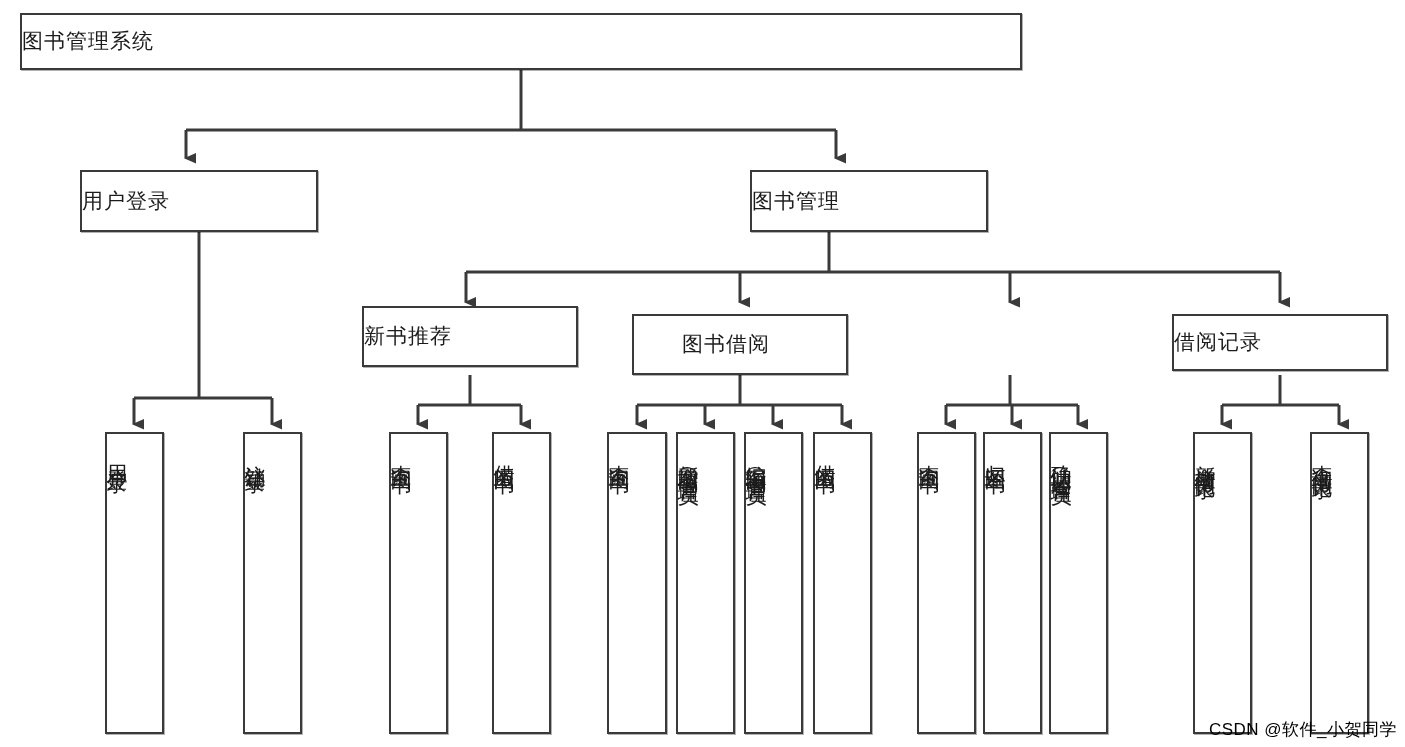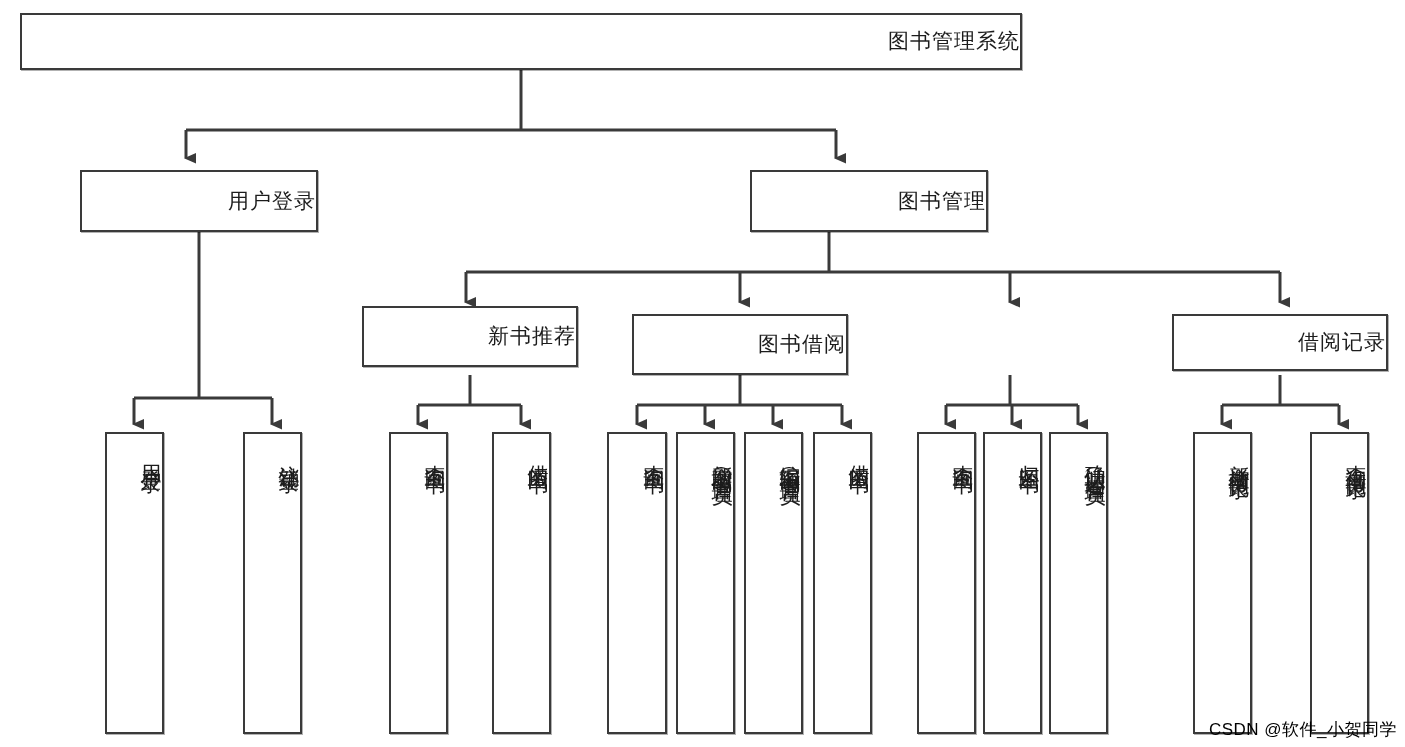--- a/index.html
+++ b/index.html
@@ -1,21 +1,21 @@
 <!DOCTYPE html>
 <html><head>
 <meta charset="utf-8">
 <style>
   html,body{margin:0;padding:0;background:#ffffff;}
   body{width:1405px;height:747px;position:relative;overflow:hidden;
        font-family:"Liberation Sans","DejaVu Sans",sans-serif;color:#1a1a1a;}
   #canvas{position:absolute;left:0;top:0;width:1405px;height:747px;}
   svg.lines{position:absolute;left:0;top:0;width:1405px;height:747px;pointer-events:none;}
   .node{position:absolute;box-sizing:border-box;background:#ffffff;
-        border:2.5px solid #3a3a3a;display:flex;align-items:center;justify-content:flex-end;
+        border:2.5px solid #3a3a3a;display:flex;align-items:center;justify-content:flex-start;
         z-index:2;box-shadow:1px 1px 0 rgba(0,0,0,0.30);}
   .node .lbl{font-size:21px;line-height:1.15;letter-spacing:1px;white-space:nowrap;color:#1c1c1c;}
   .node.vert{align-items:flex-start;padding-top:14px;}
   .node.vert .lbl{writing-mode:vertical-rl;text-orientation:upright;
                   white-space:normal;letter-spacing:3px;line-height:1.0;font-size:21px;}
   .wm{position:absolute;right:8px;bottom:6px;font-size:17px;color:#000000;
       letter-spacing:0.5px;z-index:3;white-space:nowrap;}
 </style>
 </head>
 <body>
@@ -79,21 +79,21 @@
   <div class="node" style="left:80px;top:170px;width:238px;height:62px;">
     <span class="lbl">用户登录</span>
   </div>
   <div class="node" style="left:750px;top:170px;width:238px;height:62px;">
     <span class="lbl">图书管理</span>
   </div>
 
   <div class="node" style="left:362px;top:306px;width:216px;height:61px;">
     <span class="lbl">新书推荐</span>
   </div>
-  <div class="node" style="left:632px;top:314px;width:216px;height:61px;">
+  <div class="node" style="left:632px;top:314px;width:216px;height:61px;padding-left:48px;">
     <span class="lbl">图书借阅</span>
   </div>
   <div class="node" style="left:1172px;top:314px;width:216px;height:57px;">
     <span class="lbl">借阅记录</span>
   </div>
 
   <div class="node vert" style="left:105px;top:432px;width:59px;height:302px;">
     <span class="lbl">用户登录</span>
   </div>
   <div class="node vert" style="left:243px;top:432px;width:59px;height:302px;">

